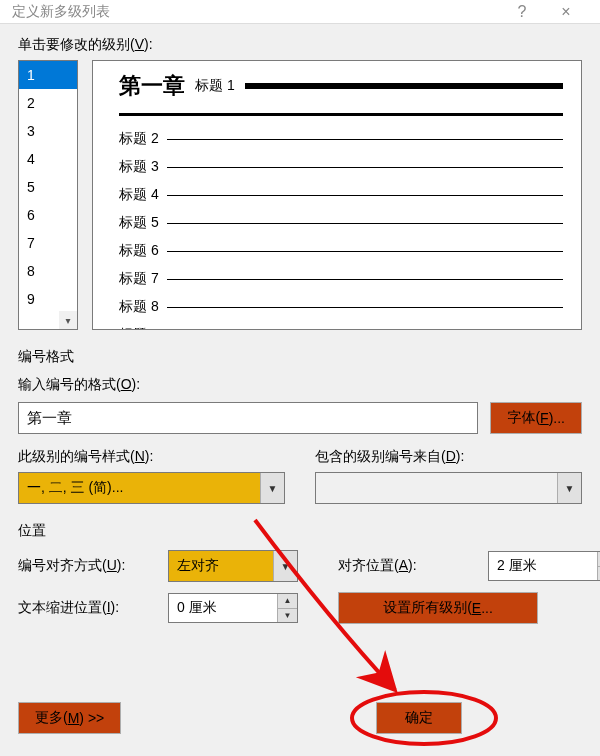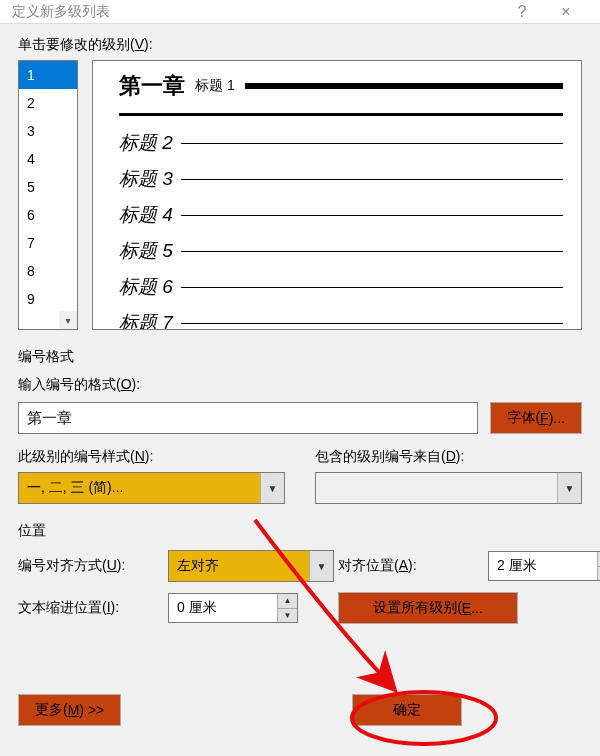--- a/index.html
+++ b/index.html
@@ -99,21 +99,21 @@
     height: 3px;
     background: #000;
     margin: 12px 0 14px 0;
   }
   .preview .hrow {
     display: flex;
     align-items: center;
     gap: 8px;
     margin: 10px 0;
   }
-  .preview .hrow .lbl { font-size: 19px; white-space: nowrap; font-style: italic; }
+  .preview .hrow .lbl { font-size: 14px; white-space: nowrap; }
   .preview .hrow .line {
     flex: 1;
     height: 1px;
     background: #000;
   }
 
   .section-title {
     margin-top: 18px;
     margin-bottom: 10px;
   }
@@ -207,27 +207,27 @@
     display: flex;
     align-items: center;
     justify-content: center;
     font-size: 8px;
     color: #333;
   }
   .spinner .sbtn:first-child { border-bottom: 1px solid #adadad; }
 
   .footer {
     position: absolute;
-    bottom: 16px; left: 0; right: 0;
+    bottom: 8px; left: 0; right: 0;
     padding: 10px 18px 14px 18px;
     display: flex;
     align-items: center;
   }
   .footer .spacer { flex: 1; }
-  .footer .btn.wide { width: 110px; justify-content: center; }
+  .footer .btn.wide { width: 86px; justify-content: center; }
 
   
   .arrow-svg {
     position: absolute;
     left: 0; top: 0;
     pointer-events: none;
   }
 </style>
 </head>
 <body>
@@ -343,21 +343,21 @@
       </div>
     </div>
   </div>
 
   <div class="section-title">位置</div>
 
   <div class="pos-grid">
     <div class="label-u">
       <span>编号对齐方式(</span><u>U</u><span>):</span>
     </div>
-    <div class="select" style="width:166px">
+    <div class="select" style="width:130px">
       <div class="val">左对齐</div>
       <div class="arrow">▼</div>
     </div>
     <div class="label-u">
       <span>对齐位置(</span><u>A</u><span>):</span>
     </div>
     <div class="spinner">
       <div class="sval">2 厘米</div>
       <div class="sbtns">
         <div class="sbtn">▲</div>
@@ -369,21 +369,21 @@
       <span>文本缩进位置(</span><u>I</u><span>):</span>
     </div>
     <div class="spinner">
       <div class="sval">0 厘米</div>
       <div class="sbtns">
         <div class="sbtn">▲</div>
         <div class="sbtn">▼</div>
       </div>
     </div>
     <div style="grid-column: 3 / span 2;">
-      <button class="btn" style="width:180px">
+      <button class="btn" style="width:200px">
         <span>设置所有级别(</span>
           <u>E</u>
           <span>...</span>
       </button>
     </div>
   </div>
 
 </div>
 
 <div class="footer">

